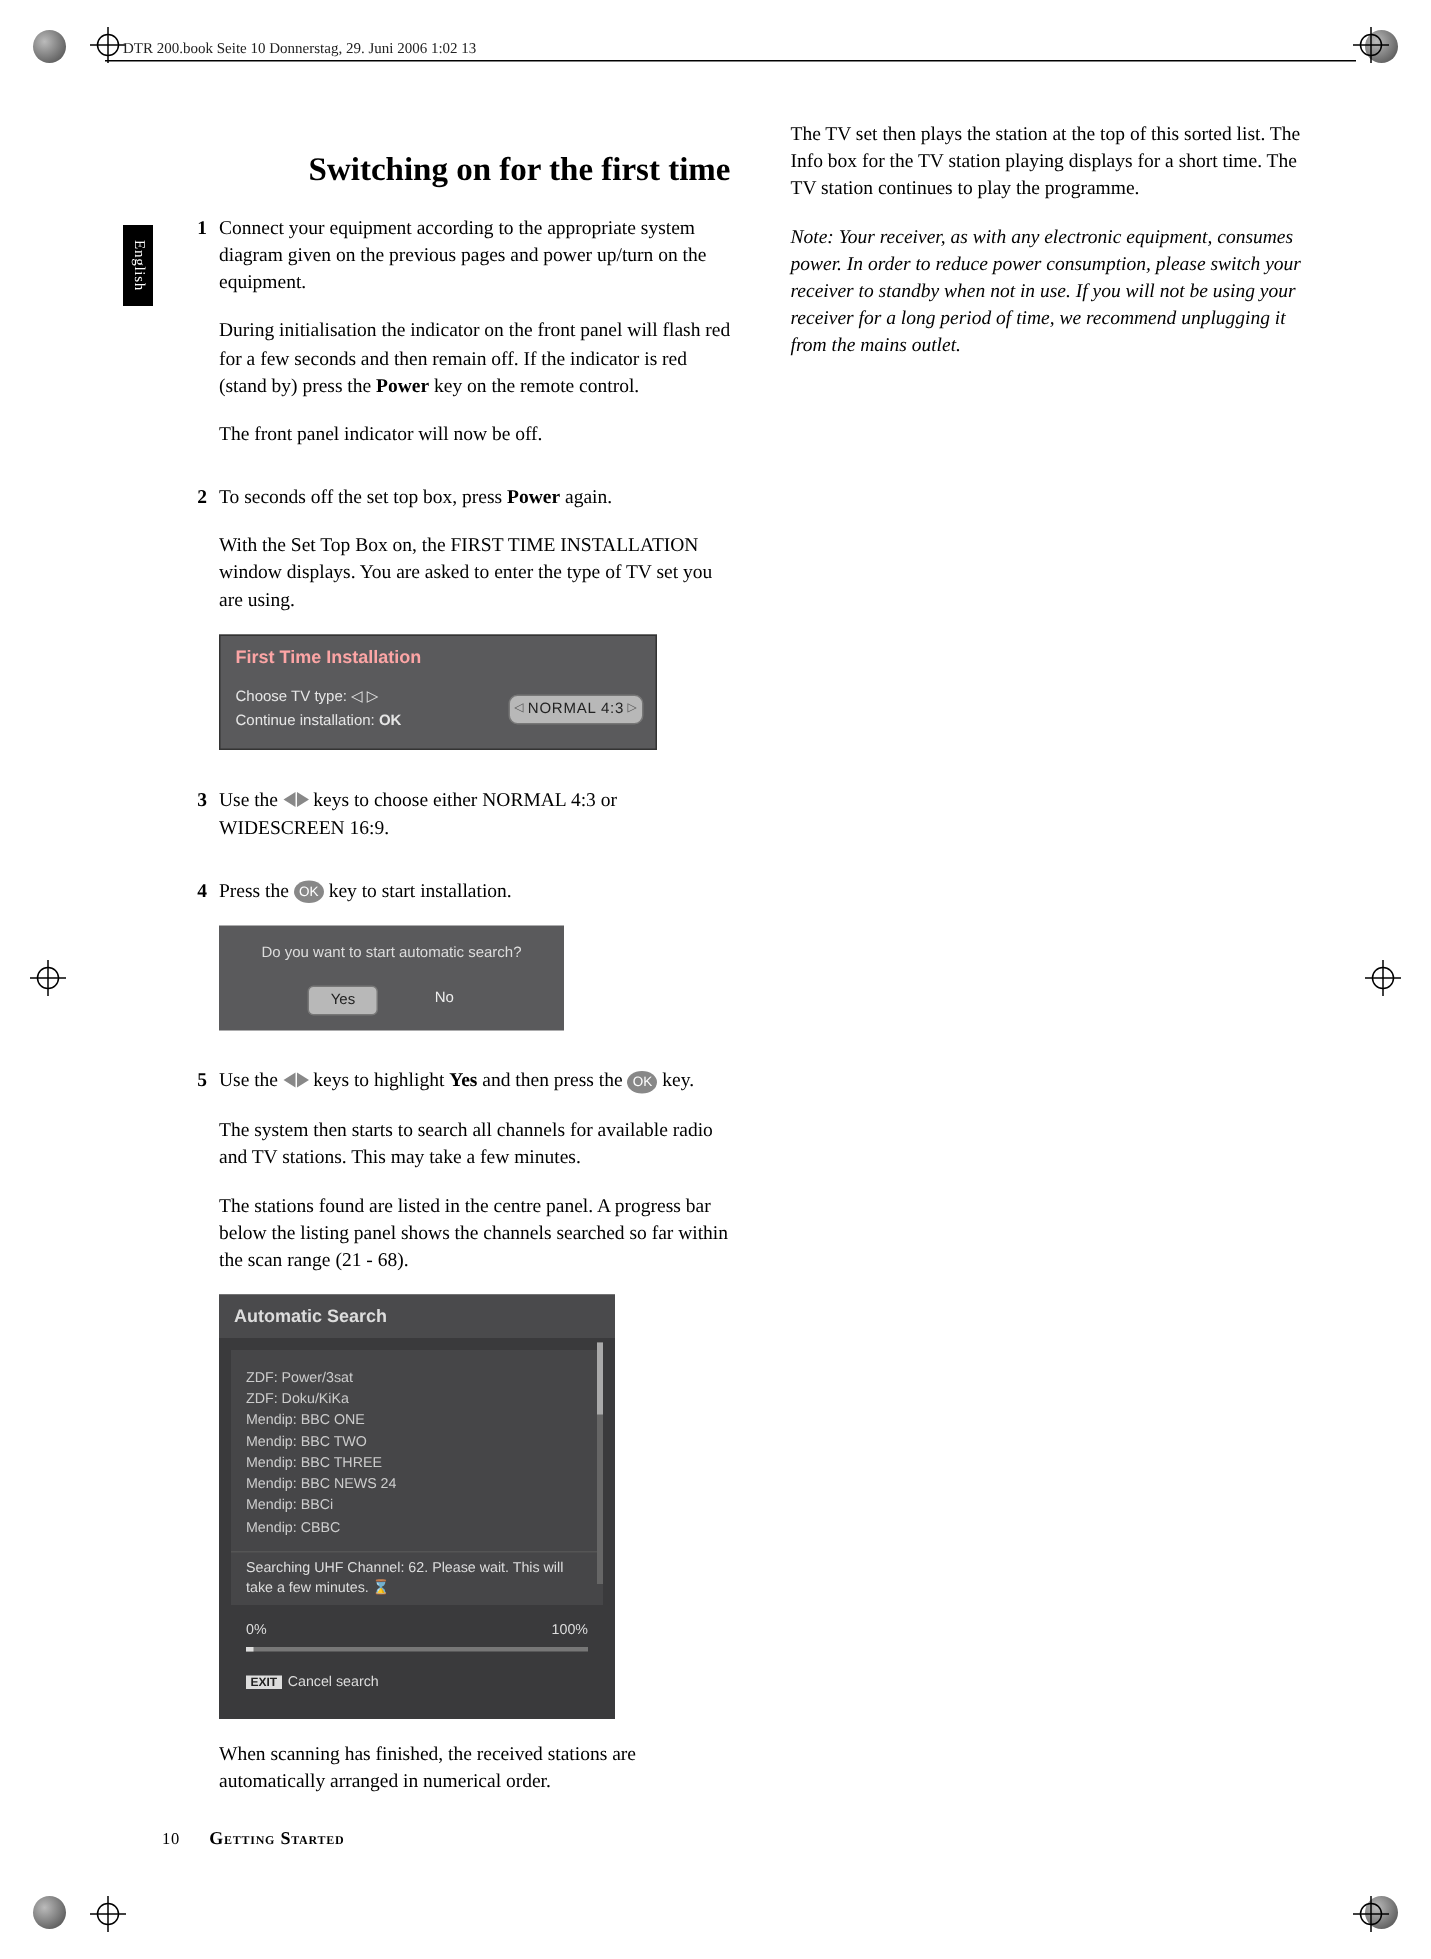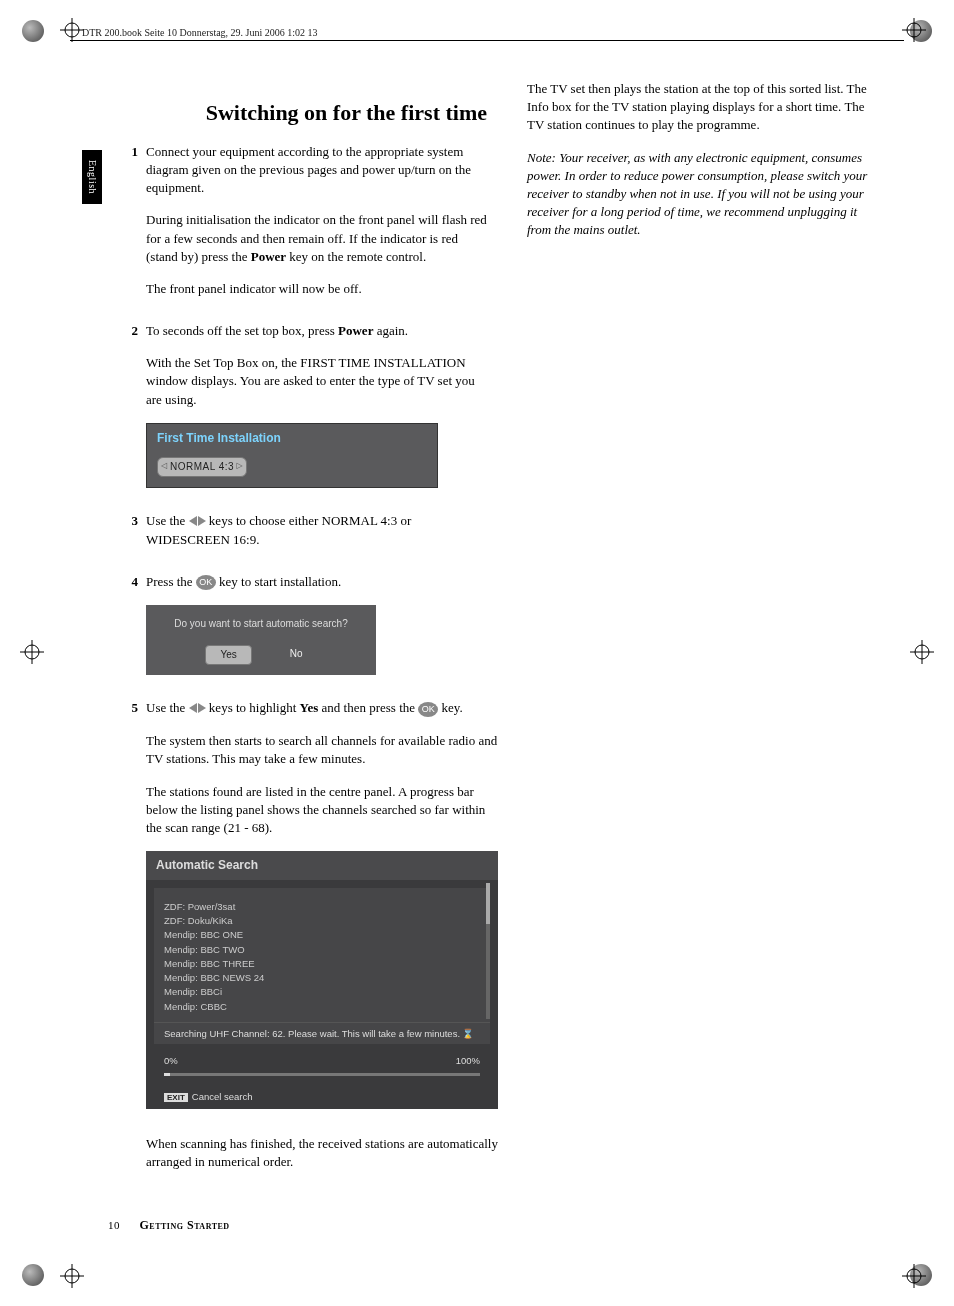--- a/index.html
+++ b/index.html
@@ -98,21 +98,21 @@
     color: #e6e6e6;
     font-family: Arial, sans-serif;
     width: 290px;
     margin: 6px 0 14px 0;
     border: 1px solid #333;
   }
   .ui-box1 .title {
     font-size: 12px;
     font-weight: bold;
     padding: 6px 10px;
-    color: #7dd3fc;
+    color: #fca5a5;
   }
   .ui-box1 .body {
     display: flex;
     align-items: center;
     padding: 4px 8px 10px 10px;
     font-size: 10px;
   }
   .ui-box1 .labels { flex:1; line-height:1.6; }
   .ui-box1 .select {
     background: #b8b8b8;
@@ -168,26 +168,26 @@
     padding: 2px 14px;
     font-size: 10px;
     color: #eee;
   }
   .ui-box2 .btn.yes {
     background: #b8b8b8; color:#222; border:1px solid #777; border-radius:4px;
   }
 
   .ui-box3 {
     background: #3a3a3c;
-    width: 352px;
-    margin: 6px 0 26px 0;
+    width: 264px;
+    margin: 6px 0 14px 0;
     color: #ddd;
     font-family: Arial, sans-serif;
     font-size: 10px;
-    padding-bottom: 0;
+    padding-bottom: 12px;
     position: relative;
   }
   .ui-box3 .title { font-size: 12px; font-weight:bold; padding:6px 10px; background:#4a4a4c; }
   .ui-box3 .listing { padding: 12px 10px 8px 10px; line-height:1.5; font-size:9.5px; color:#ccc; background:#464648; margin:8px 8px 0 8px; }
   .ui-box3 .status { padding: 4px 10px; font-size:9.5px; color:#ddd; margin:0 8px; background:#464648; border-top:1px solid #555;}
   .ui-box3 .progress-row { display:flex; justify-content:space-between; padding: 10px 10px 4px 10px; font-size:9.5px; margin:0 8px;}
   .ui-box3 .progress-bar { height:3px; background:#777; margin: 1px 18px 8px 18px; position:relative;}
   .ui-box3 .progress-bar .fill { position:absolute; left:0; top:0; bottom:0; width:2%; background:#ddd;}
   .ui-box3 .cancel { padding: 6px 10px; font-size:9.5px; margin:6px 8px 0 8px;}
   .ui-box3 .cancel .exit { background:#ddd; color:#222; padding:0 3px; font-weight:bold; font-size:8px; margin-right:4px;}
@@ -280,20 +280,24 @@
 
     <div class="step">
       <div class="step-num">2</div>
       <div class="step-body">
         <p><span>To seconds off the set top box, press </span><b>Power</b><span> again.</span></p>
         <p>With the Set Top Box on, the FIRST TIME INSTALLATION window displays. You are asked to enter the type of TV set you are using.</p>
 
         <div class="ui-box1">
           <div class="title">First Time Installation</div>
           <div class="body">
+            <div class="labels">
+              <div>Choose TV type: ◁ ▷</div>
+              <div><span>Continue installation:  </span><b>OK</b></div>
+            </div>
             <div class="select">NORMAL 4:3</div>
           </div>
         </div>
       </div>
     </div>
 
     <div class="step">
       <div class="step-num">3</div>
       <div class="step-body">
         <p>

